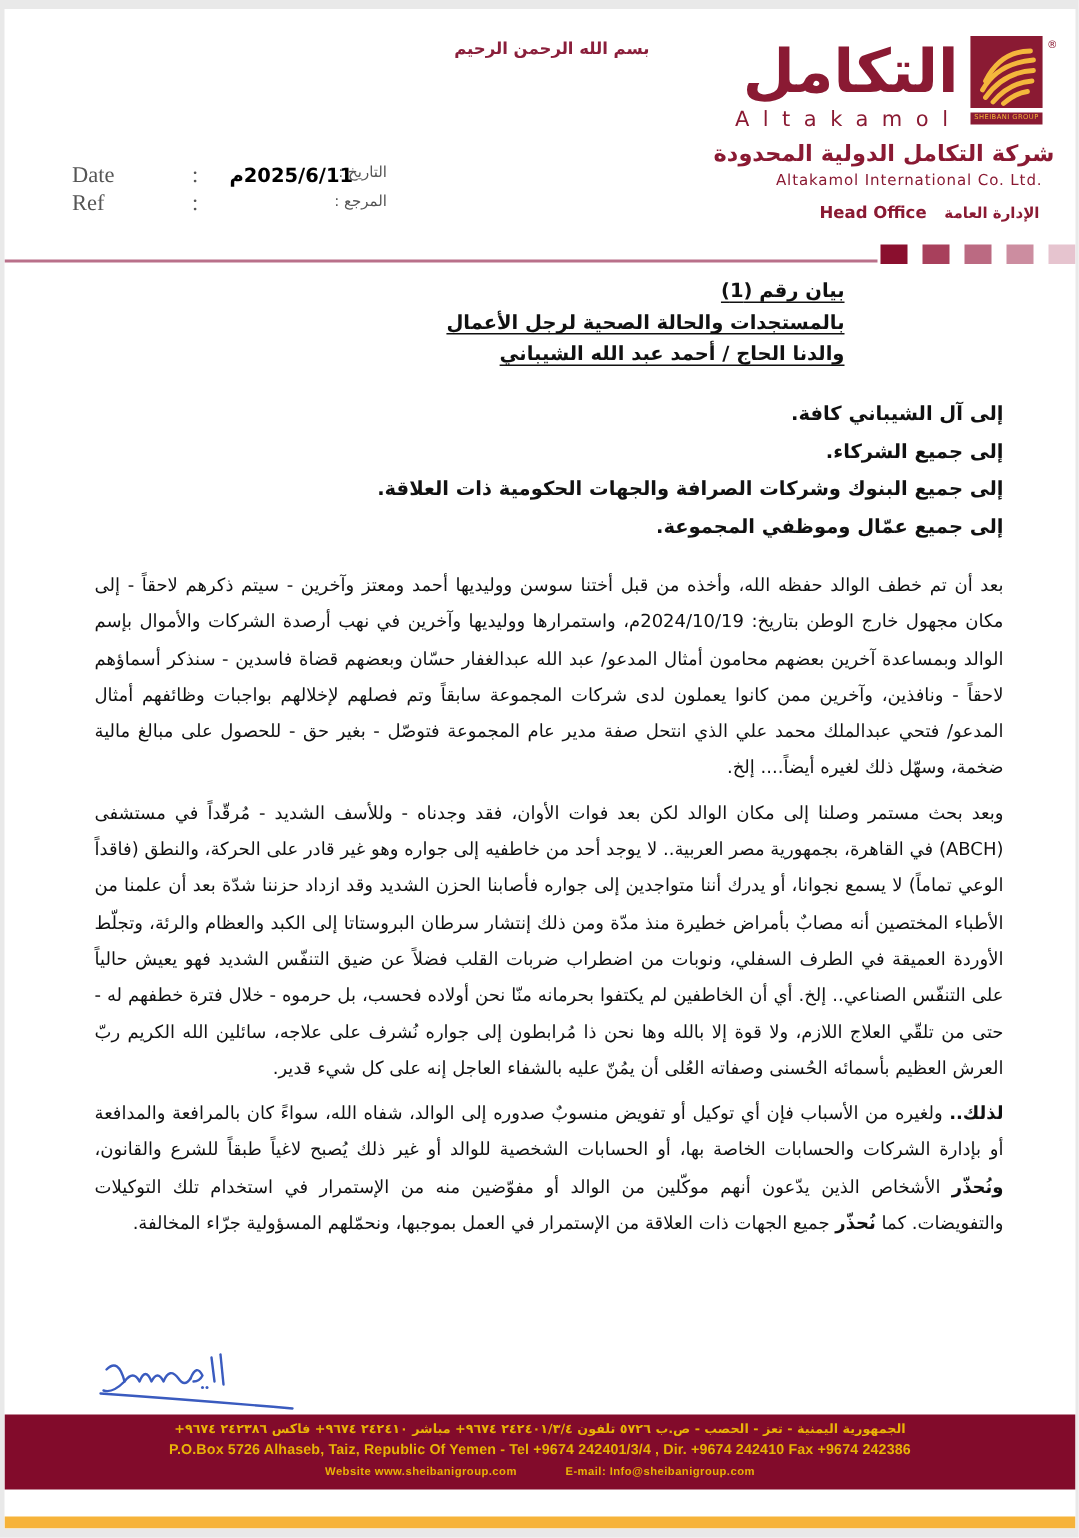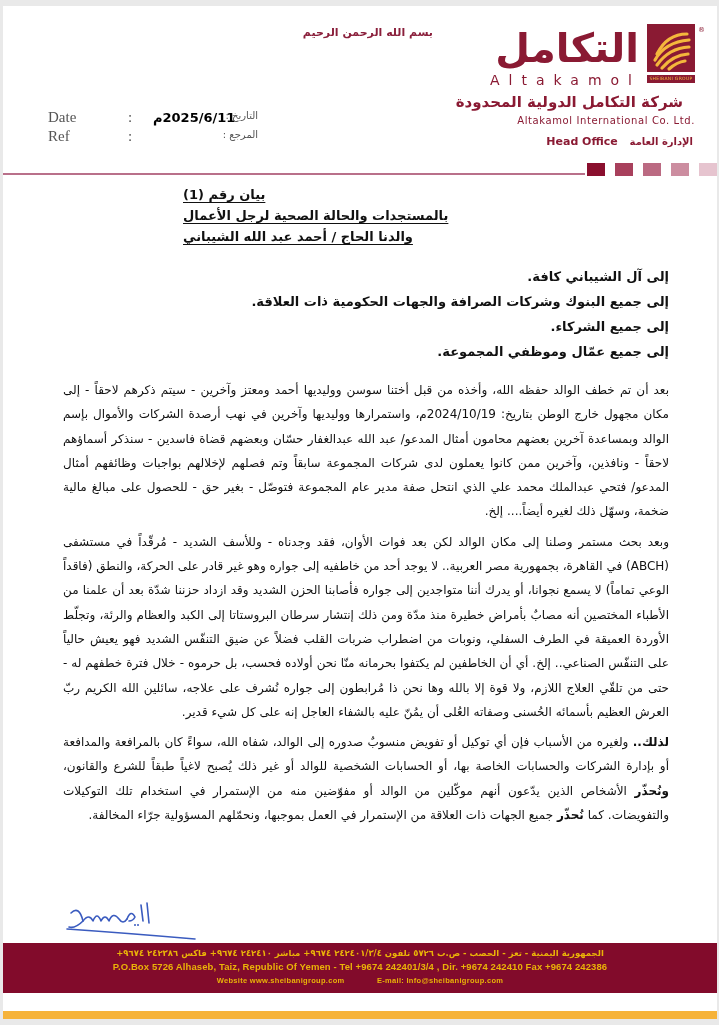--- a/index.html
+++ b/index.html
@@ -32,21 +32,21 @@
     position: absolute; right: 12px; top: 63px; width: 48px; height: 8px;
     background: #8a1a33; color: #f4b73c; font-size: 4.5px; text-align: center; line-height: 8px;
     letter-spacing: 0.3px;
   }
   .logo-latin {
     position: absolute; right: 66px; top: 60px;
     font-family: "DejaVu Sans", sans-serif; font-size: 14px; color: #8a1a33;
     letter-spacing: 9px;
   }
   .company-ar {
-    position: absolute; right: 24px; top: 81px;
+    position: absolute; right: 4px; top: 81px;
     direction: rtl; font-size: 15px; font-weight: bold; color: #8a1a33; white-space: nowrap;
   }
   .company-en {
     position: absolute; right: 12px; top: 103px;
     font-size: 10px; color: #8a1a33; letter-spacing: 0.6px; white-space: nowrap;
   }
   .head-office {
     position: absolute; right: 14px; top: 123px; white-space: nowrap;
     font-size: 11px; font-weight: bold; color: #8a1a33;
   }
@@ -70,21 +70,21 @@
     font-size: 10px; color: #555;
   }
   .header-rule {
     position: absolute; left: 0; top: 167px; width: 582px; height: 2px; background: #b9708a;
   }
   .squares { position: absolute; left: 584px; top: 157px; display: flex; gap: 10px; }
   .sq { width: 18px; height: 13px; }
   
   .title-block {
     position: absolute; left: 180px; top: 178px; width: 380px;
-    direction: rtl; text-align: left;
+    direction: rtl; text-align: right;
     font-size: 13px; font-weight: bold; color: #111; line-height: 21px;
   }
   .title-block div { text-decoration: underline; text-underline-offset: 3px; }
   
   .recipients {
     position: absolute; right: 48px; top: 258px; width: 440px;
     direction: rtl; text-align: right;
     font-size: 13px; font-weight: bold; color: #111; line-height: 25px;
   }
   
@@ -172,22 +172,22 @@
   </div>
 
   <div class="title-block">
     <div>بيان رقم (1)</div>
     <div>بالمستجدات والحالة الصحية لرجل الأعمال</div>
     <div>والدنا الحاج / أحمد عبد الله الشيباني</div>
   </div>
 
   <div class="recipients">
     <div>إلى آل الشيباني كافة.</div>
+    <div>إلى جميع الشركاء.</div>
     <div>إلى جميع البنوك وشركات الصرافة والجهات الحكومية ذات العلاقة.</div>
-    <div>إلى جميع الشركاء.</div>
     <div>إلى جميع عمّال وموظفي المجموعة.</div>
   </div>
 
   <div class="body-text">
     <p>بعد أن تم خطف الوالد حفظه الله، وأخذه من قبل أختنا سوسن ووليديها أحمد ومعتز وآخرين - سيتم ذكرهم لاحقاً - إلى مكان مجهول خارج الوطن بتاريخ: 2024/10/19م، واستمرارها ووليديها وآخرين في نهب أرصدة الشركات والأموال بإسم الوالد وبمساعدة آخرين بعضهم محامون أمثال المدعو/ عبد الله عبدالغفار حسّان وبعضهم قضاة فاسدين - سنذكر أسماؤهم لاحقاً - ونافذين، وآخرين ممن كانوا يعملون لدى شركات المجموعة سابقاً وتم فصلهم لإخلالهم بواجبات وظائفهم أمثال المدعو/ فتحي عبدالملك محمد علي الذي انتحل صفة مدير عام المجموعة فتوصّل - بغير حق - للحصول على مبالغ مالية ضخمة، وسهّل ذلك لغيره أيضاً.... إلخ.</p>
     <p>وبعد بحث مستمر وصلنا إلى مكان الوالد لكن بعد فوات الأوان، فقد وجدناه - وللأسف الشديد - مُرقّداً في مستشفى (ABCH) في القاهرة، بجمهورية مصر العربية.. لا يوجد أحد من خاطفيه إلى جواره وهو غير قادر على الحركة، والنطق (فاقداً الوعي تماماً) لا يسمع نجوانا، أو يدرك أننا متواجدين إلى جواره فأصابنا الحزن الشديد وقد ازداد حزننا شدّة بعد أن علمنا من الأطباء المختصين أنه مصابٌ بأمراض خطيرة منذ مدّة ومن ذلك إنتشار سرطان البروستاتا إلى الكبد والعظام والرئة، وتجلّط الأوردة العميقة في الطرف السفلي، ونوبات من اضطراب ضربات القلب فضلاً عن ضيق التنفّس الشديد فهو يعيش حالياً على التنفّس الصناعي.. إلخ. أي أن الخاطفين لم يكتفوا بحرمانه منّا نحن أولاده فحسب، بل حرموه - خلال فترة خطفهم له - حتى من تلقّي العلاج اللازم، ولا قوة إلا بالله وها نحن ذا مُرابطون إلى جواره نُشرف على علاجه، سائلين الله الكريم ربّ العرش العظيم بأسمائه الحُسنى وصفاته العُلى أن يمُنّ عليه بالشفاء العاجل إنه على كل شيء قدير.</p>
     <p>
       <strong>لذلك..</strong><span> ولغيره من الأسباب فإن أي توكيل أو تفويض منسوبٌ صدوره إلى الوالد، شفاه الله، سواءً كان بالمرافعة والمدافعة أو بإدارة الشركات والحسابات الخاصة بها، أو الحسابات الشخصية للوالد أو غير ذلك يُصبح لاغياً طبقاً للشرع والقانون، </span><strong>ونُحذّر</strong><span> الأشخاص الذين يدّعون أنهم موكّلين من الوالد أو مفوّضين منه من الإستمرار في استخدام تلك التوكيلات والتفويضات. كما </span><strong>نُحذّر</strong><span> جميع الجهات ذات العلاقة من الإستمرار في العمل بموجبها، ونحمّلهم المسؤولية جرّاء المخالفة.</span>
     </p>
   </div>

